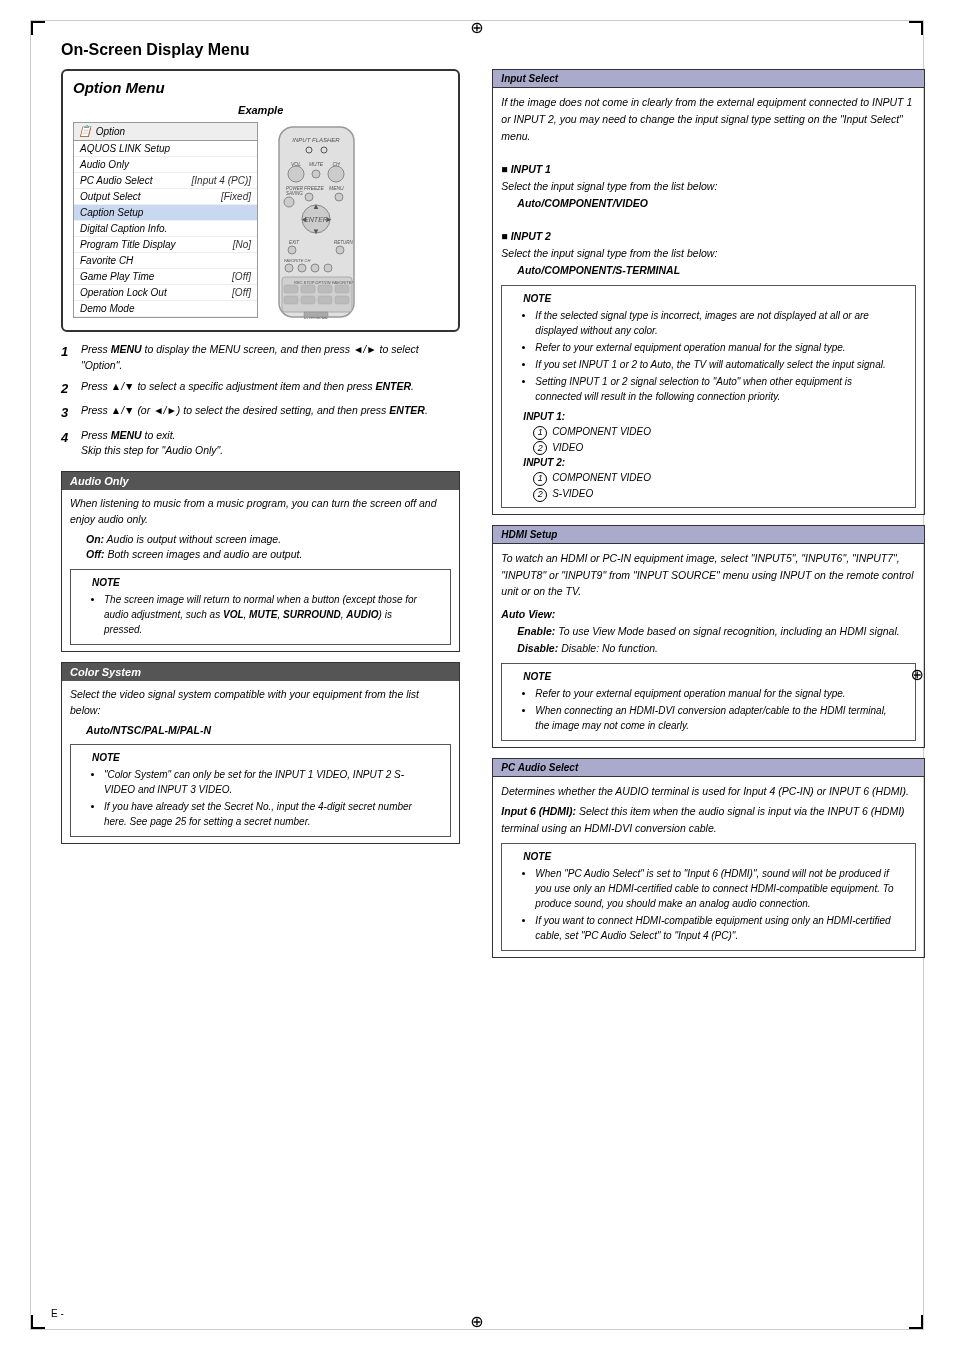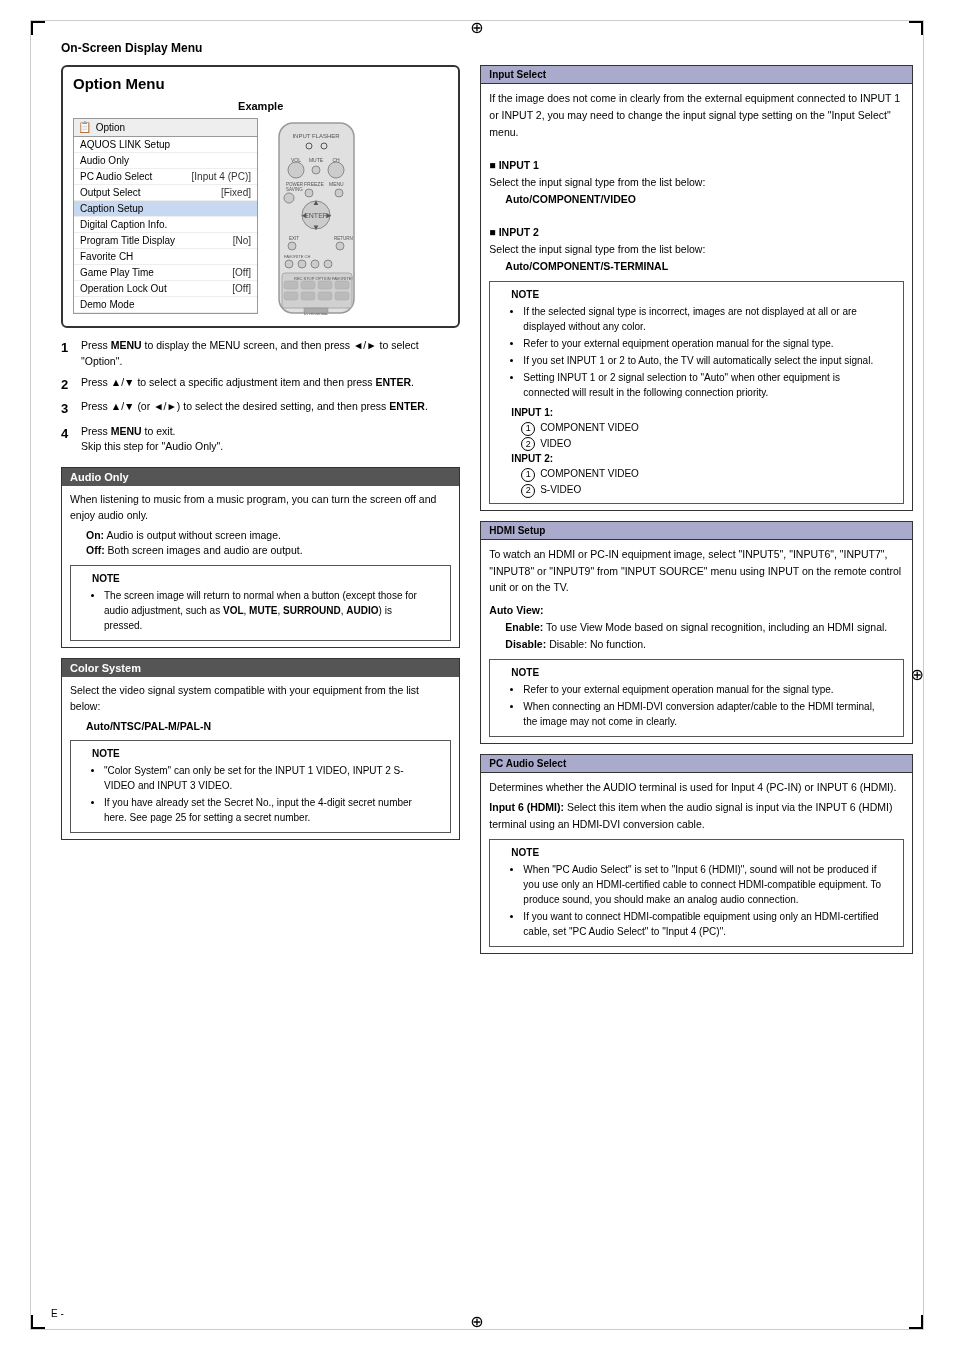--- a/index.html
+++ b/index.html
@@ -30,29 +30,30 @@
       border-color: #000;
       border-style: solid;
     }
     .corner.tl { top: 0; left: 0; border-width: 2px 0 0 2px; }
     .corner.tr { top: 0; right: 0; border-width: 2px 2px 0 0; }
     .corner.bl { bottom: 0; left: 0; border-width: 0 0 2px 2px; }
     .corner.br { bottom: 0; right: 0; border-width: 0 2px 2px 0; }
 
     .page-title {
       font-weight: bold;
-      font-size: 12px;
+      font-size: 16px;
       margin-bottom: 10px;
     }
 
     
     .two-col {
       display: flex;
-      gap: 20px;
+      gap: 32px;
       width: 100%;
+      font-style: italic;
     }
 
     .left-col {
       width: 48%;
       flex-shrink: 0;
     }
 
     .right-col {
       width: 52%;
       flex-shrink: 0;

